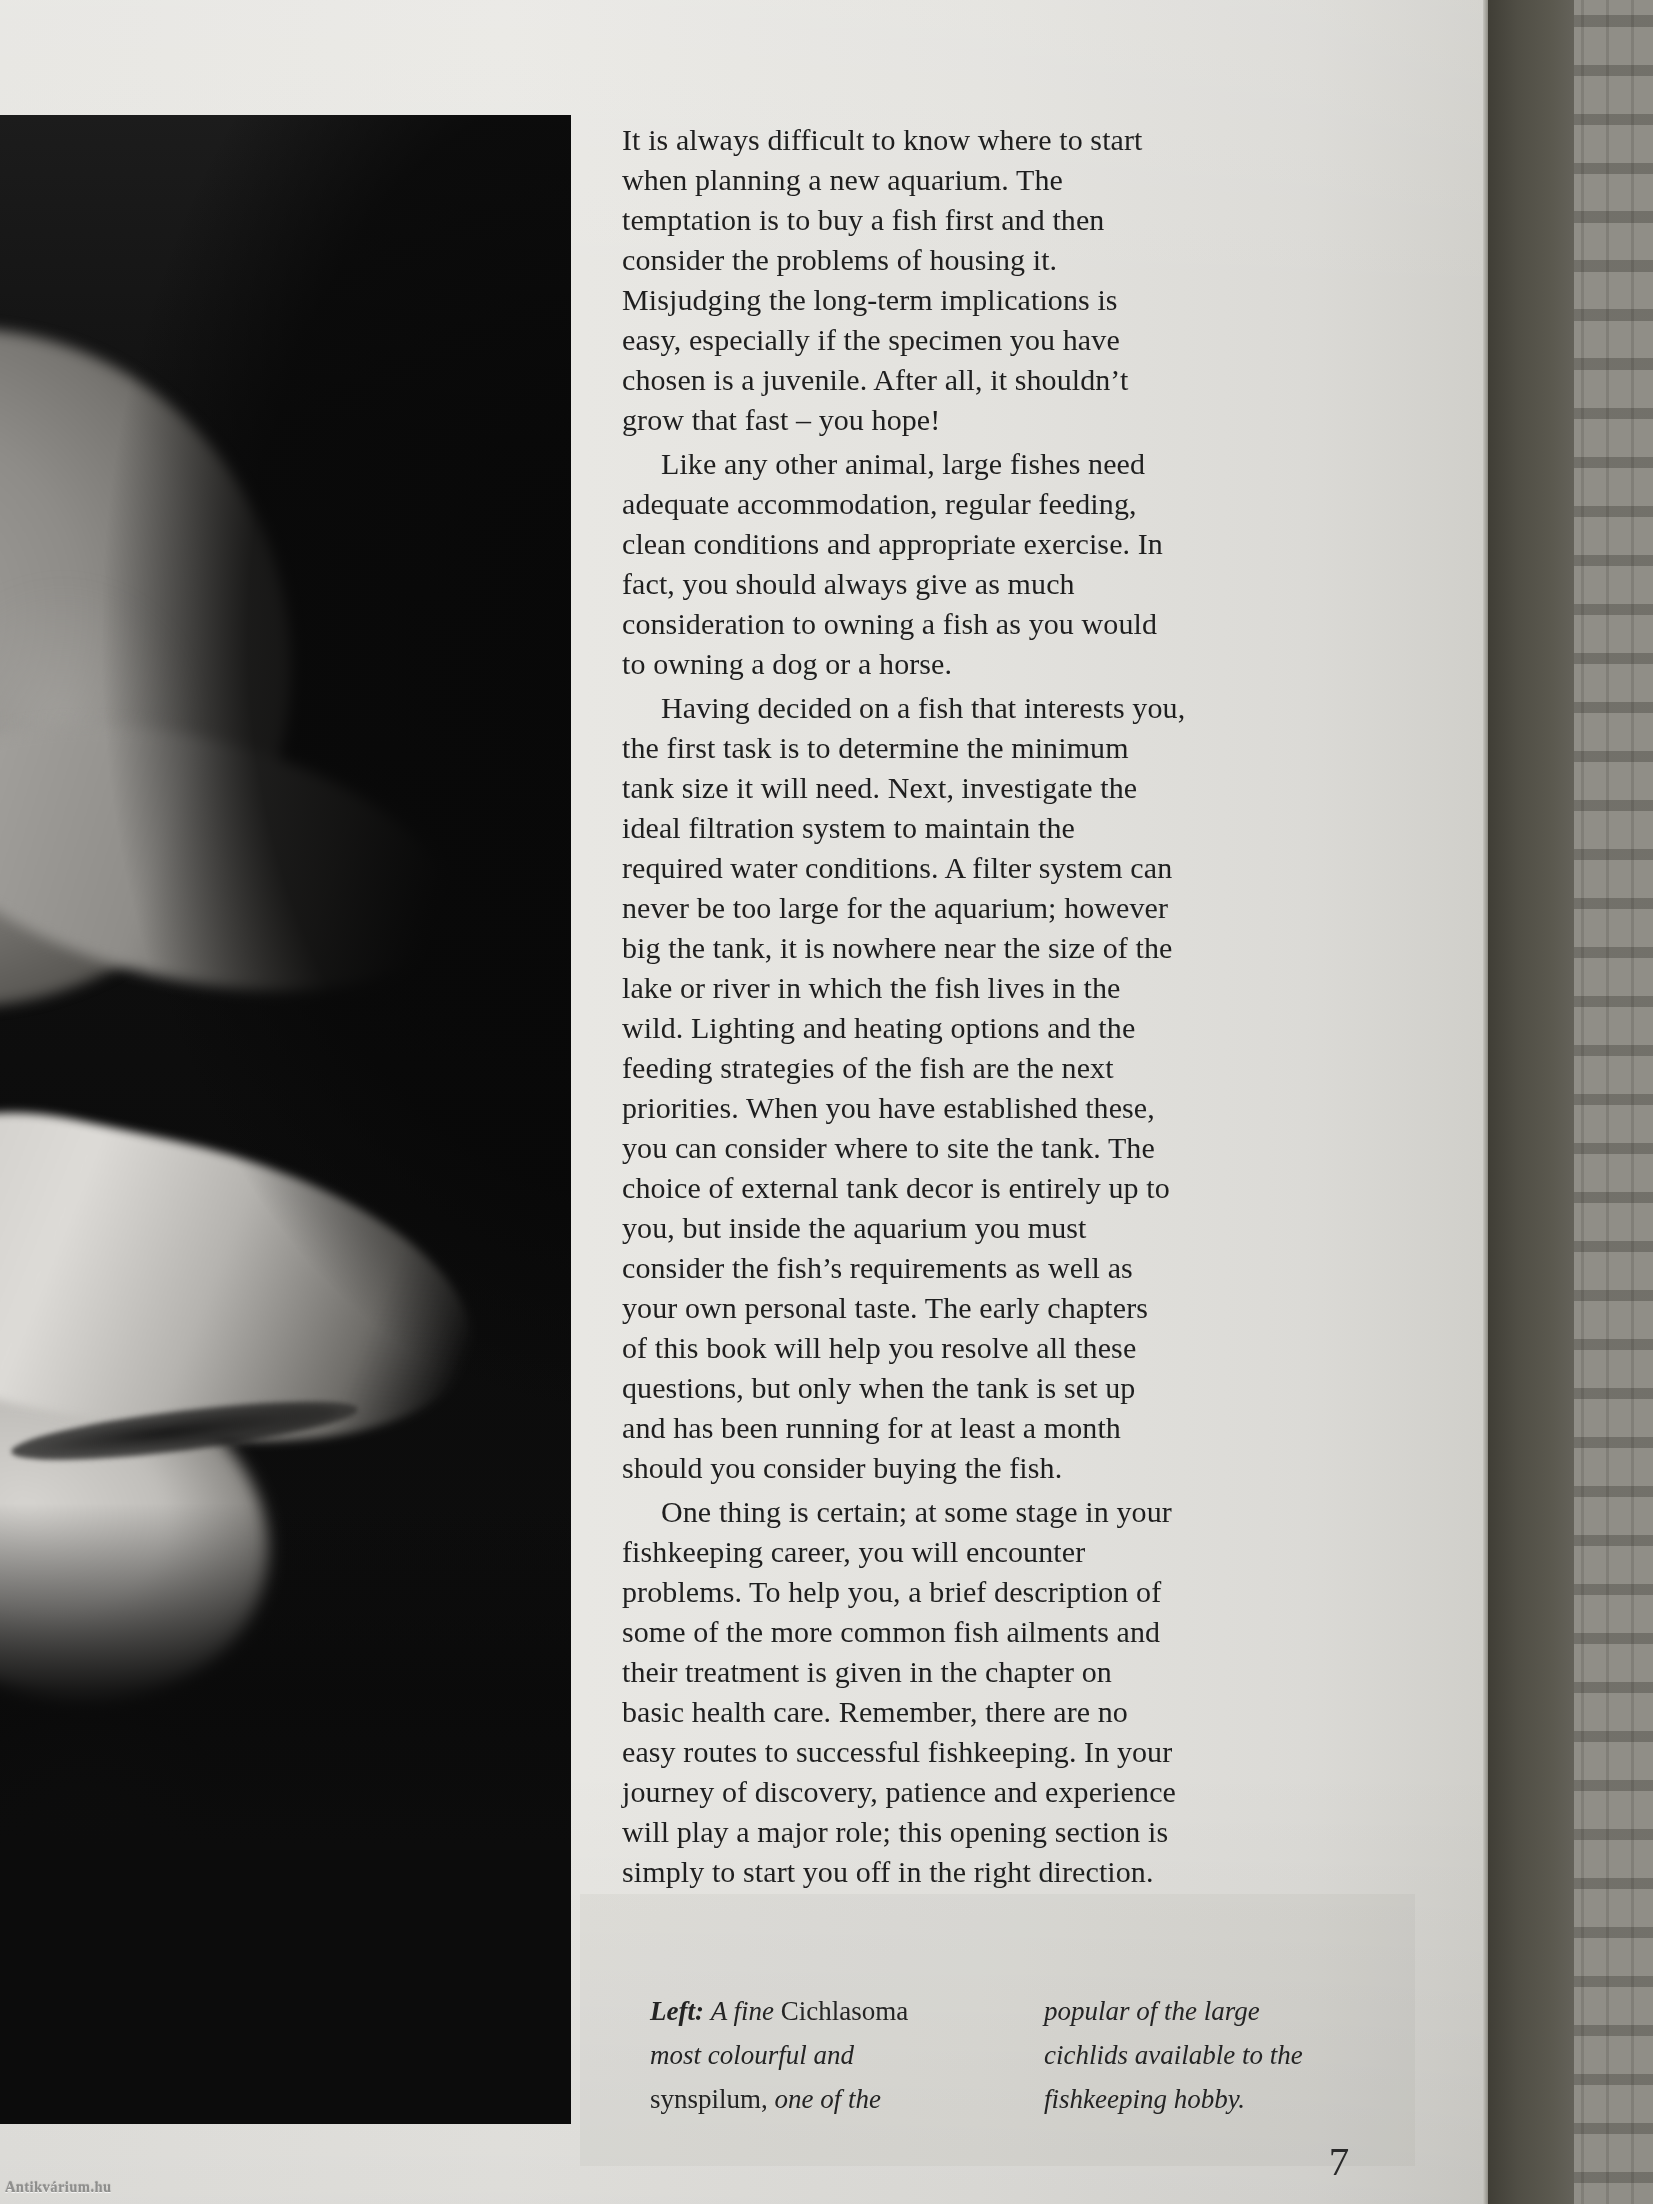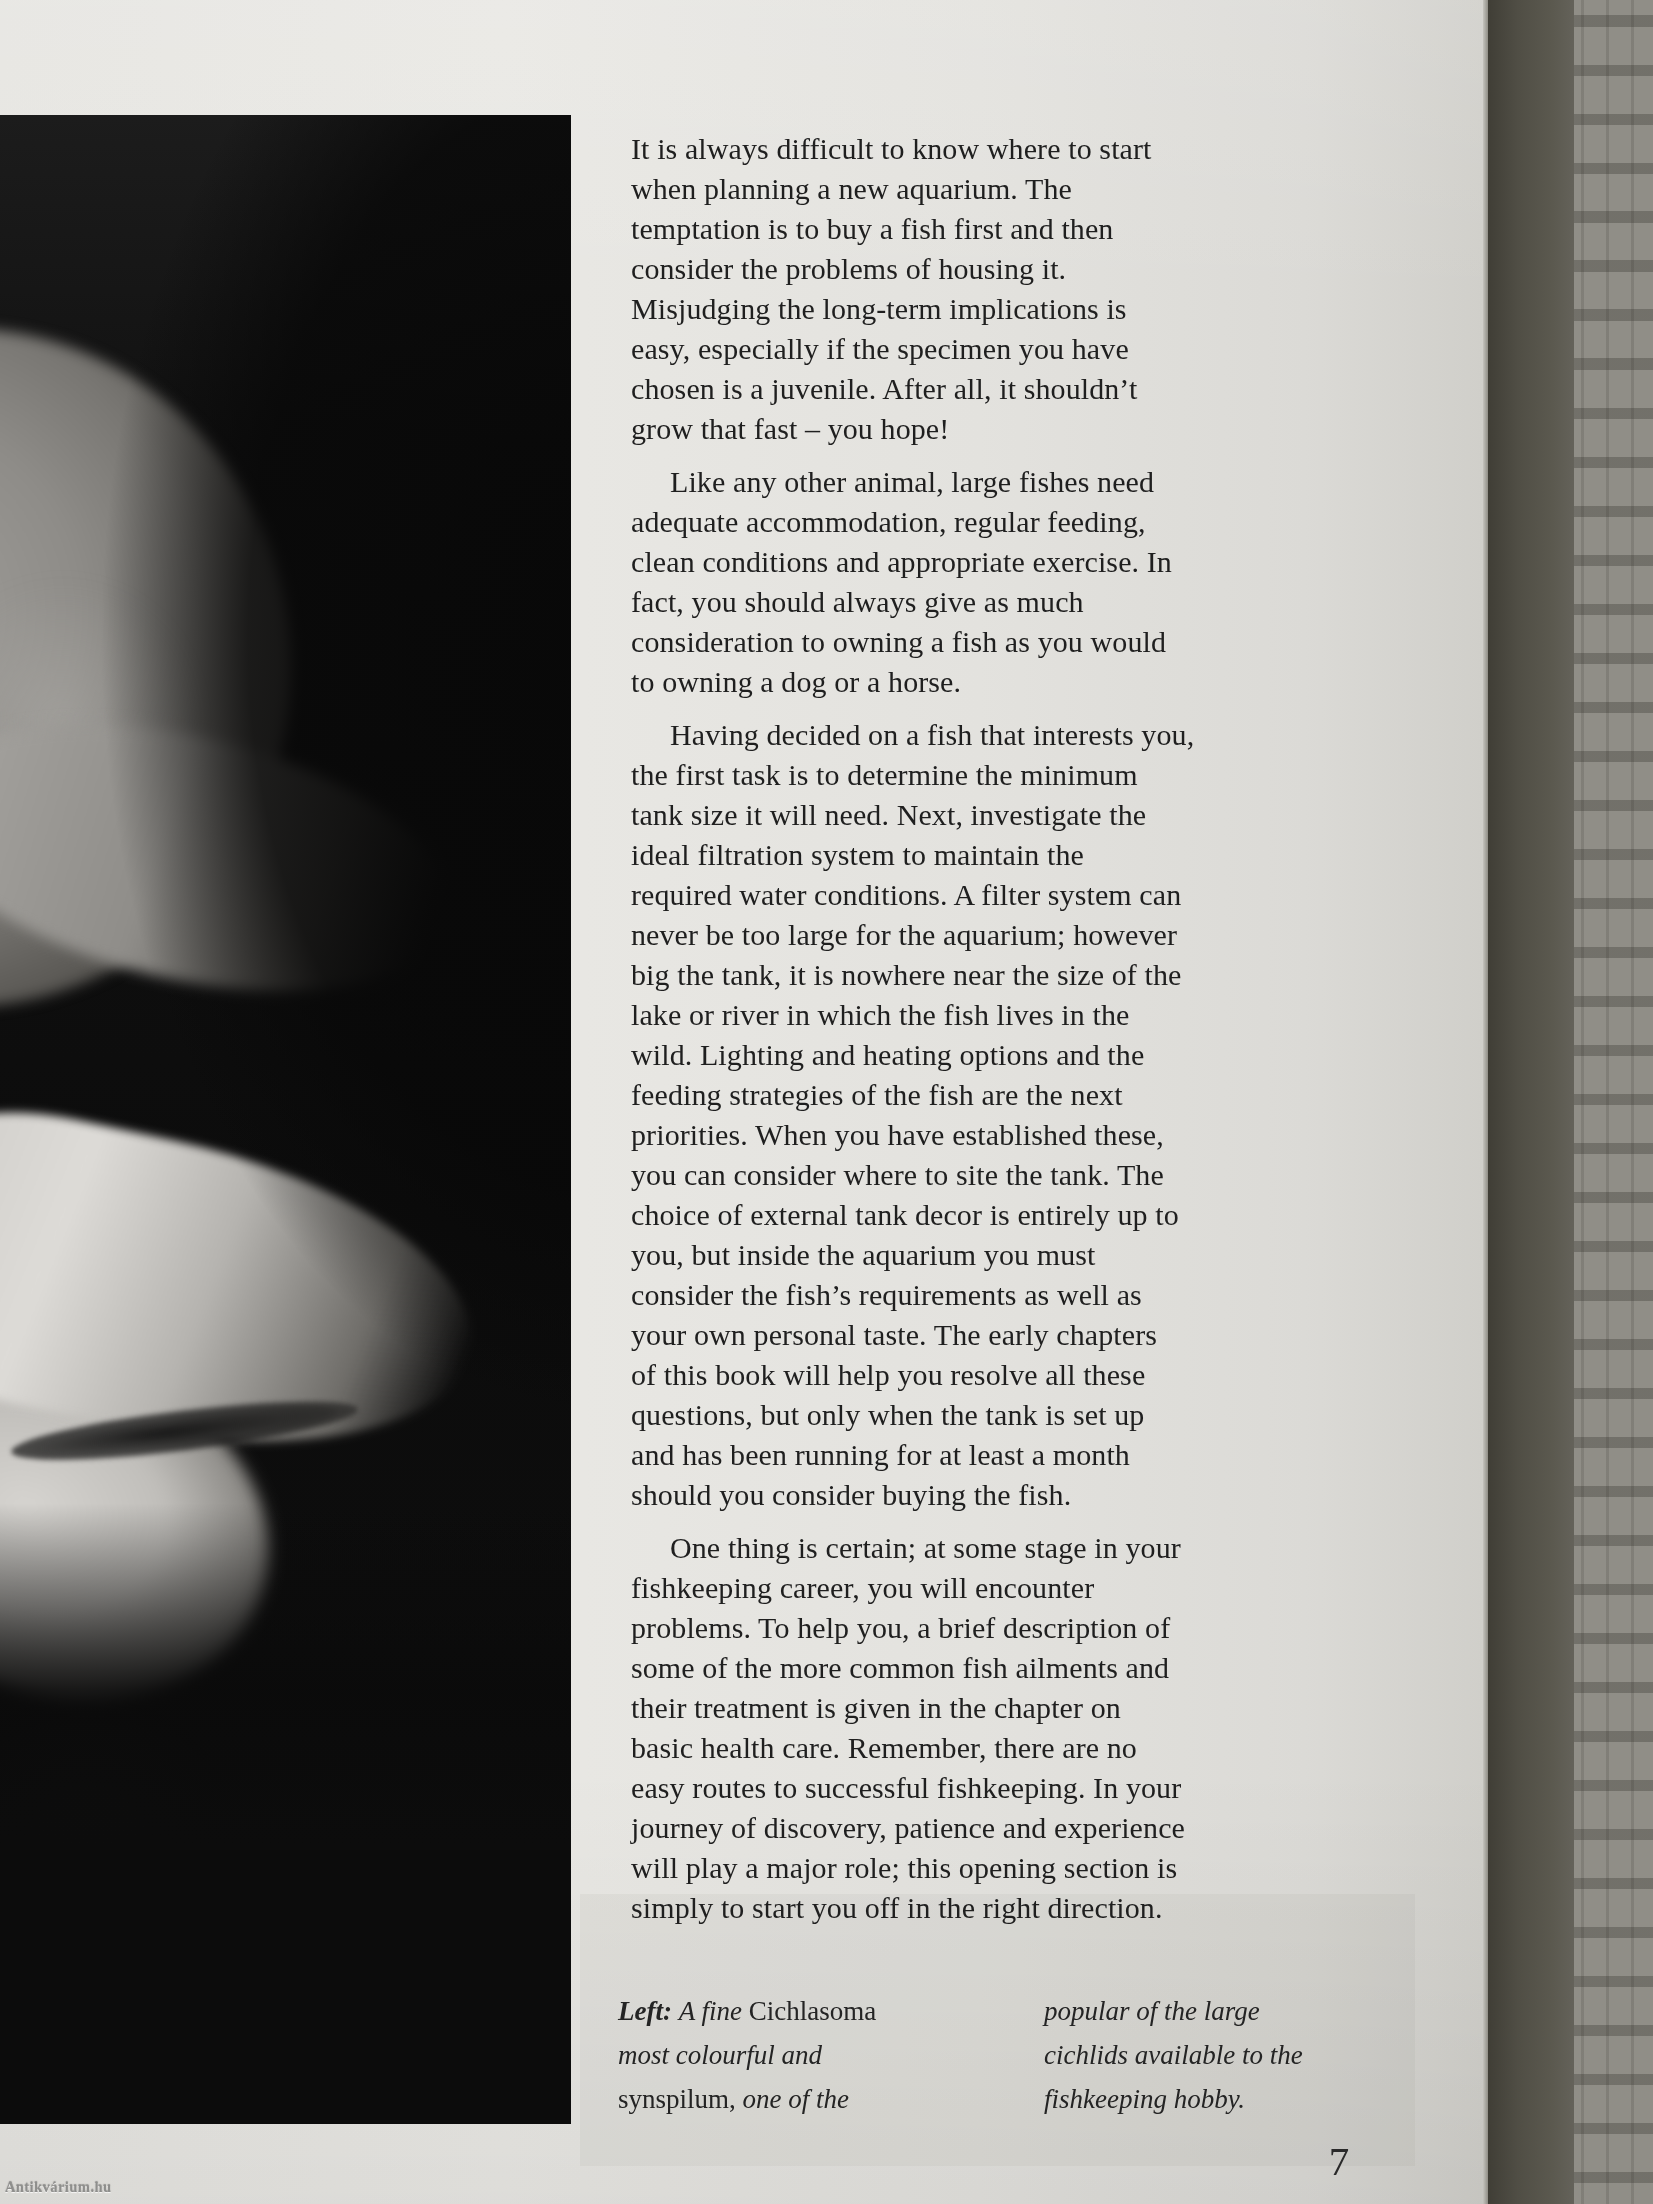--- a/index.html
+++ b/index.html
@@ -87,28 +87,28 @@
   .ph-bottom{
     left:0;top:1388px;width:100%;height:621px;
     background:linear-gradient(180deg, rgba(10,10,10,0) 0%, rgba(10,10,10,0.85) 30%, #0c0c0c 55%);
   }
   
   .article{
     position:absolute;left:618px;top:116px;width:745px;
     font-size:30px;line-height:40px;color:#1f1f1f;
     letter-spacing:0.1px;
   }
-  .article p{margin:13px;white-space:pre-line;}
+  .article p{margin:4px;white-space:pre-line;}
   .article p.indent{text-indent:39px;}
   
   .caption-col{
     position:absolute;top:1989px;width:388px;
     font-size:27px;line-height:44px;color:#242424;
   }
-  .caption-left{left:618px;}
+  .caption-left{left:650px;}
   .caption-right{left:1011px;font-style:italic;white-space:pre-line;margin-left:33px;}
   .cap-bi{font-weight:bold;font-style:italic;}
   .cap-i{font-style:italic;}
   .cap-r{font-style:normal;}
   .caption-line{white-space:nowrap;}
   
   .page-number{
     position:absolute;left:1300px;top:2137px;width:78px;text-align:center;
     font-size:41px;color:#2a2a2a;
   }

